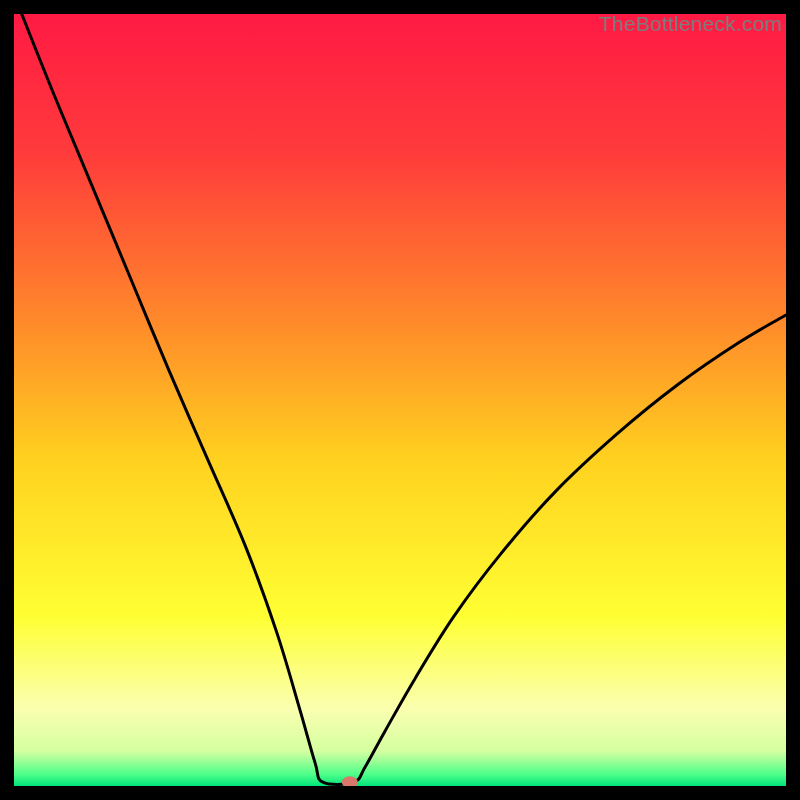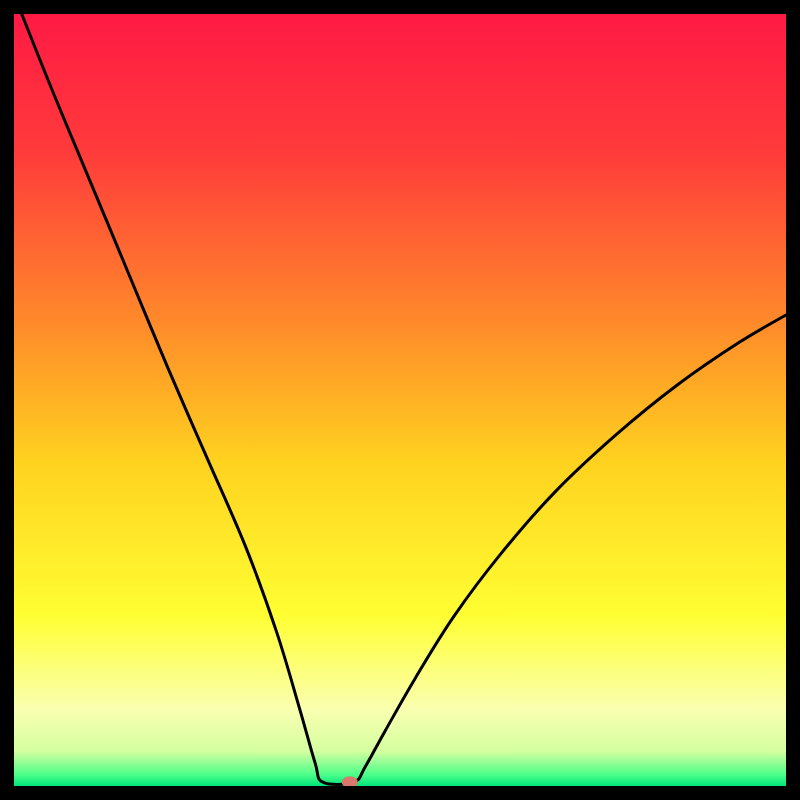--- a/index.html
+++ b/index.html
@@ -52,13 +52,14 @@
           <stop offset="90%" stop-color="#faffb0"></stop>
           <stop offset="95.5%" stop-color="#d4ffa0"></stop>
           <stop offset="98.5%" stop-color="#4eff8a"></stop>
           <stop offset="100%" stop-color="#00e47a"></stop>
         </linearGradient>
     </defs>
     <rect x="0" y="0" width="772" height="772" fill="url(#bg-grad)"></rect>
     <path id="curve-path" d="M 7.72 0 C 13.278400000000001 13.895999999999987, 26.093600000000002 46.62879999999993, 38.6 77.19999999999993 C 51.1064 107.77119999999994, 63.304 136.48960000000002, 77.2 169.84000000000003 C 91.096 203.19040000000004, 101.904 229.12959999999998, 115.8 262.47999999999996 C 129.696 295.83039999999994, 140.50400000000002 322.46439999999996, 154.4 355.11999999999995 C 168.296 387.77559999999994, 179.104 411.9392, 193 443.90000000000003 C 206.896 475.86080000000004, 219.09359999999998 501.41400000000004, 231.6 532.6800000000001 C 244.1064 563.946, 252.7528 588.4184, 262.48 617.6 C 272.2072 646.7816, 278.692 671.1768, 285.64 694.8 C 292.58799999999997 718.4232, 296.9112 735.6388000000001, 301.08 748.84 C 305.24879999999996 762.0412, 301.85200000000003 764.6659999999999, 308.8 768.14 C 315.748 771.614, 332.0372 770.9191999999999, 339.68 768.14 C 347.32280000000003 765.3608, 345.7016 761.7324, 351.26 752.7 C 356.8184 743.6676000000001, 361.5276 733.9404000000001, 370.56 717.96 C 379.5924 701.9796, 388.9336 684.764, 401.44 663.92 C 413.9464 643.0759999999999, 424.7544 624.3936, 440.03999999999996 602.16 C 455.32559999999995 579.9264, 468.2952 562.6336, 486.36 540.4 C 504.4248 518.1664, 519.556 500.17879999999997, 540.4 478.64 C 561.2439999999999 457.1012, 579.9264 440.19440000000003, 602.16 420.74 C 624.3936 401.2856, 641.6863999999999 387.2352, 663.92 370.56 C 686.1536 353.8848, 706.2256 340.6064, 725.68 328.1 C 745.1343999999999 315.59360000000004, 763.6623999999999 305.9436, 772 301.08" fill="none" stroke="#000000" stroke-width="3" stroke-linejoin="round" stroke-linecap="round"></path>
     <ellipse id="marker-dot" cx="335.82" cy="768.14" rx="8" ry="6" fill="#d9786b"></ellipse>
   </svg>
+  <div class="watermark">TheBottleneck.com</div>
 </div>
 
 </body></html>

